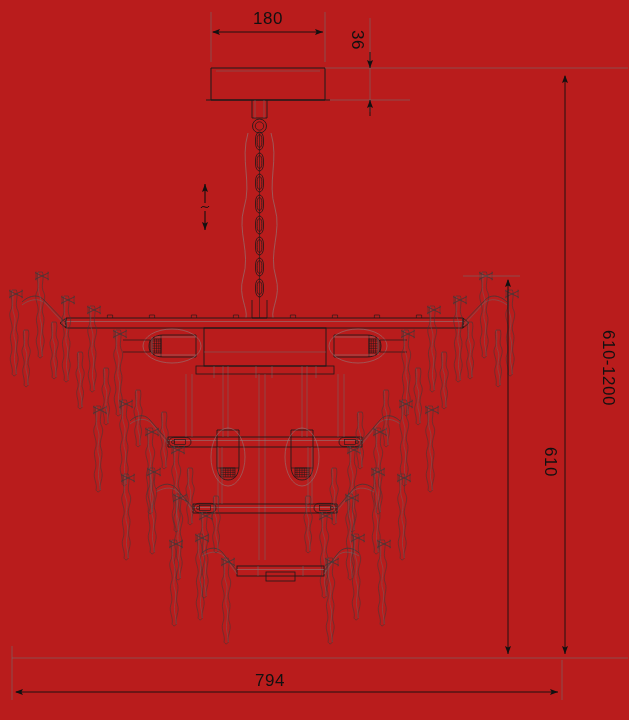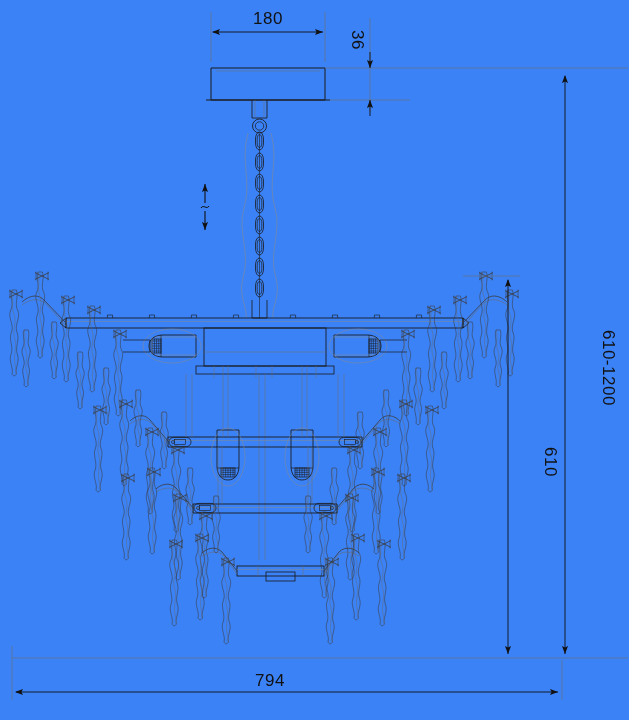--- a/index.html
+++ b/index.html
@@ -1,18 +1,18 @@
 <!DOCTYPE html>
 <html><head>
 <meta charset="utf-8">
 <style>
   html,body{margin:0;padding:0;background:#ffffff;}
   body{width:629px;height:720px;overflow:hidden;
        font-family:"Liberation Sans","DejaVu Sans",sans-serif;}
-  #stage{position:relative;width:629px;height:720px;background:#3b82f6;}
+  #stage{position:relative;width:629px;height:720px;background:#b91c1c;}
   #stage svg{position:absolute;left:0;top:0;}
   .dimtext{font-family:"Liberation Sans","DejaVu Sans",sans-serif;
            font-size:17px;fill:#111;letter-spacing:0.5px;}
   .dimtext.vert{writing-mode:vertical-rl;}
 </style>
 </head>
 <body>
 
 <div id="stage">
 

